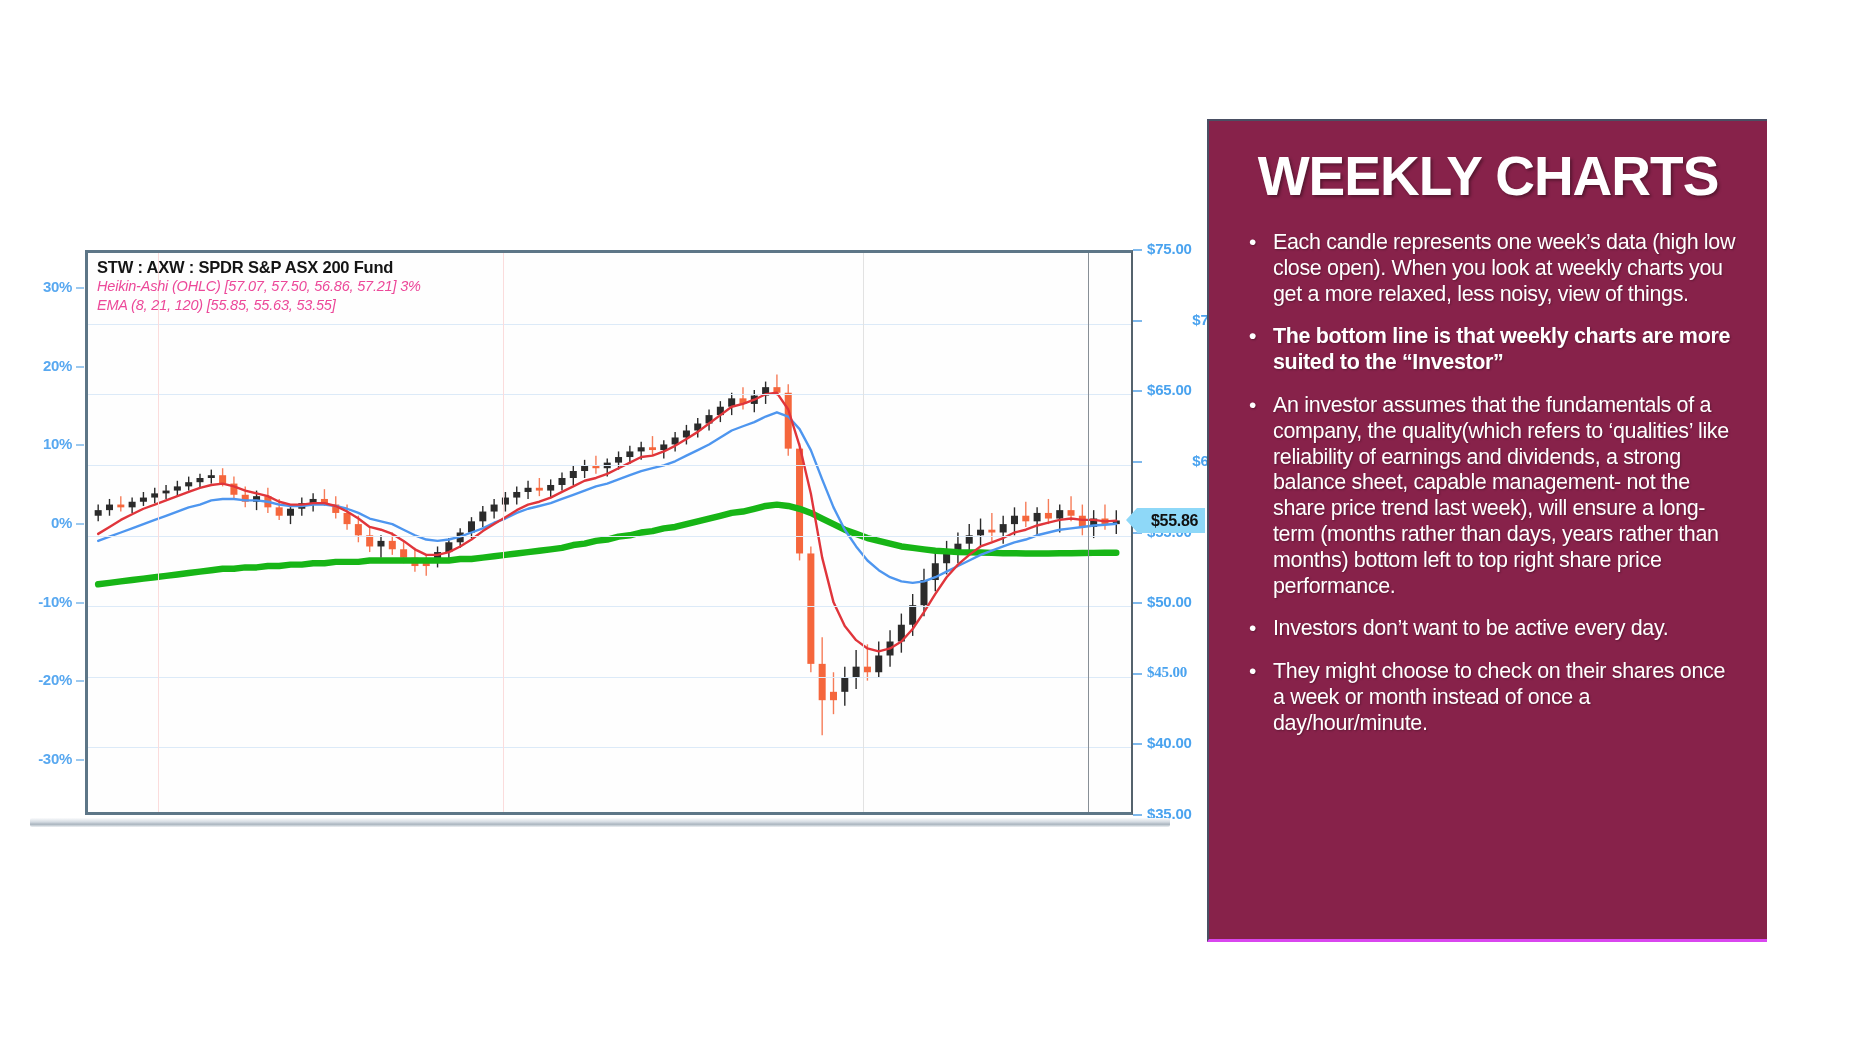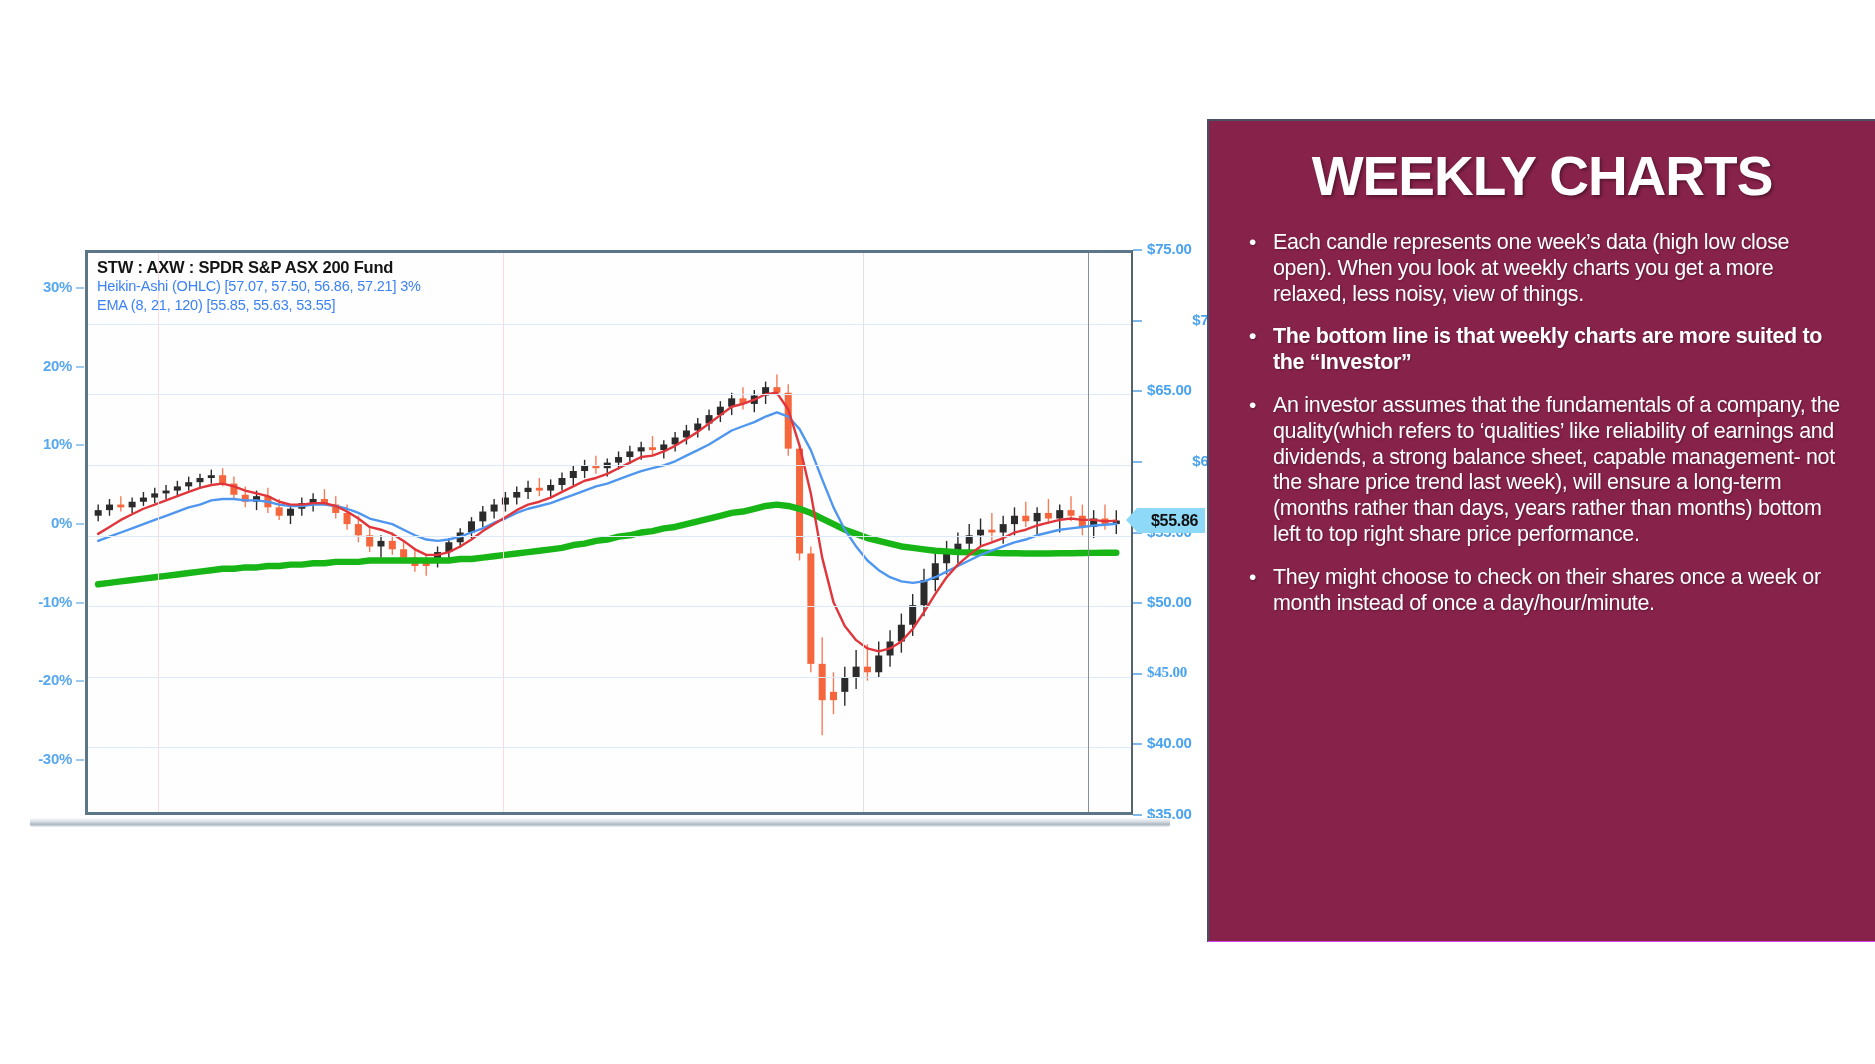--- a/index.html
+++ b/index.html
@@ -29,44 +29,44 @@
   }
   .ytick-left{position:absolute;width:8px;height:2px;background:#9dc9ee;}
   .ylab-right{
     position:absolute;color:#4aa3ef;font-size:15px;font-weight:bold;
     text-align:left;width:90px;letter-spacing:-.2px;
   }
   .ytick-right{position:absolute;width:9px;height:2px;background:#7fb9ec;}
   
   #chart-header{position:absolute;left:97px;top:258px;line-height:1.12;}
   #chart-header .ttl{font-size:16.5px;font-weight:bold;color:#151515;letter-spacing:-.2px;}
-  #chart-header .sub{font-size:14.5px;color:#3b82f6;letter-spacing:-.2px;margin-top:2px;}
+  #chart-header .sub{font-size:14.5px;color:#ec4899;letter-spacing:-.2px;margin-top:2px;font-style:italic;}
   
   #price-marker{
     position:absolute;left:1137px;top:506px;height:25px;
     background:#8ed8f8;display:flex;align-items:center;
     padding:0 7px 0 14px;box-sizing:border-box;
   }
   #price-marker span{font-size:16px;font-weight:bold;color:#101010;letter-spacing:-.3px;}
   #price-marker:before{
     content:"";position:absolute;left:-11px;top:0;
     border-top:12.5px solid transparent;border-bottom:12.5px solid transparent;
     border-right:11px solid #8ed8f8;
   }
   #bottom-bar{
     position:absolute;left:30px;top:818px;width:1140px;height:9px;
     background:linear-gradient(180deg,#fbfcfd 0%,#d3dae1 45%,#aab5bf 70%,#eef1f4 100%);
     border-radius:2px;
   }
   
   #slide-panel{
-    position:absolute;left:1207px;top:119px;width:668px;height:823px;
+    position:absolute;left:1207px;top:119px;width:560px;height:823px;
     background:#87224a;box-sizing:border-box;padding:0;
     border-top:2px solid #4a4f63;border-left:2px solid #4a4f63;
-    border-bottom:1px solid #d946ef;
+    border-bottom:3px solid #d946ef;
   }
   #slide-title{
     color:#fff;font-size:55px;font-weight:bold;text-align:center;
     letter-spacing:-1px;margin:28px 0 0 0;line-height:1;
     text-shadow:2px 2px 3px rgba(0,0,0,.35);
   }
   #bullet-list{list-style:none;margin:26px 0 0 0;padding:0 28px 0 38px;}
   #bullet-list li{
     position:relative;color:#ffffff;font-size:21.5px;line-height:1.2;
     margin-bottom:17px;padding-left:26px;letter-spacing:-.35px;
@@ -333,15 +333,16 @@
 
   <div id="bottom-bar"></div>
 </div>
 
 <div id="slide-panel">
   <div id="slide-title">WEEKLY CHARTS</div>
   <ul id="bullet-list">
       <li>Each candle represents one week’s data (high low close open). When you look at weekly charts you get a more relaxed, less noisy, view of things.</li>
       <li class="bold">The bottom line is that weekly charts are more suited to the “Investor”</li>
       <li>An investor assumes that the fundamentals of a company, the quality(which refers to ‘qualities’ like reliability of earnings and dividends, a strong balance sheet, capable management- not the share price trend last week), will ensure a long-term (months rather than days, years rather than months) bottom left to top right share price performance.</li>
+      <li>Investors don’t want to be active every day.</li>
       <li>They might choose to check on their shares once a week or month instead of once a day/hour/minute.</li>
     </ul>
 </div>
 
 </body></html>

